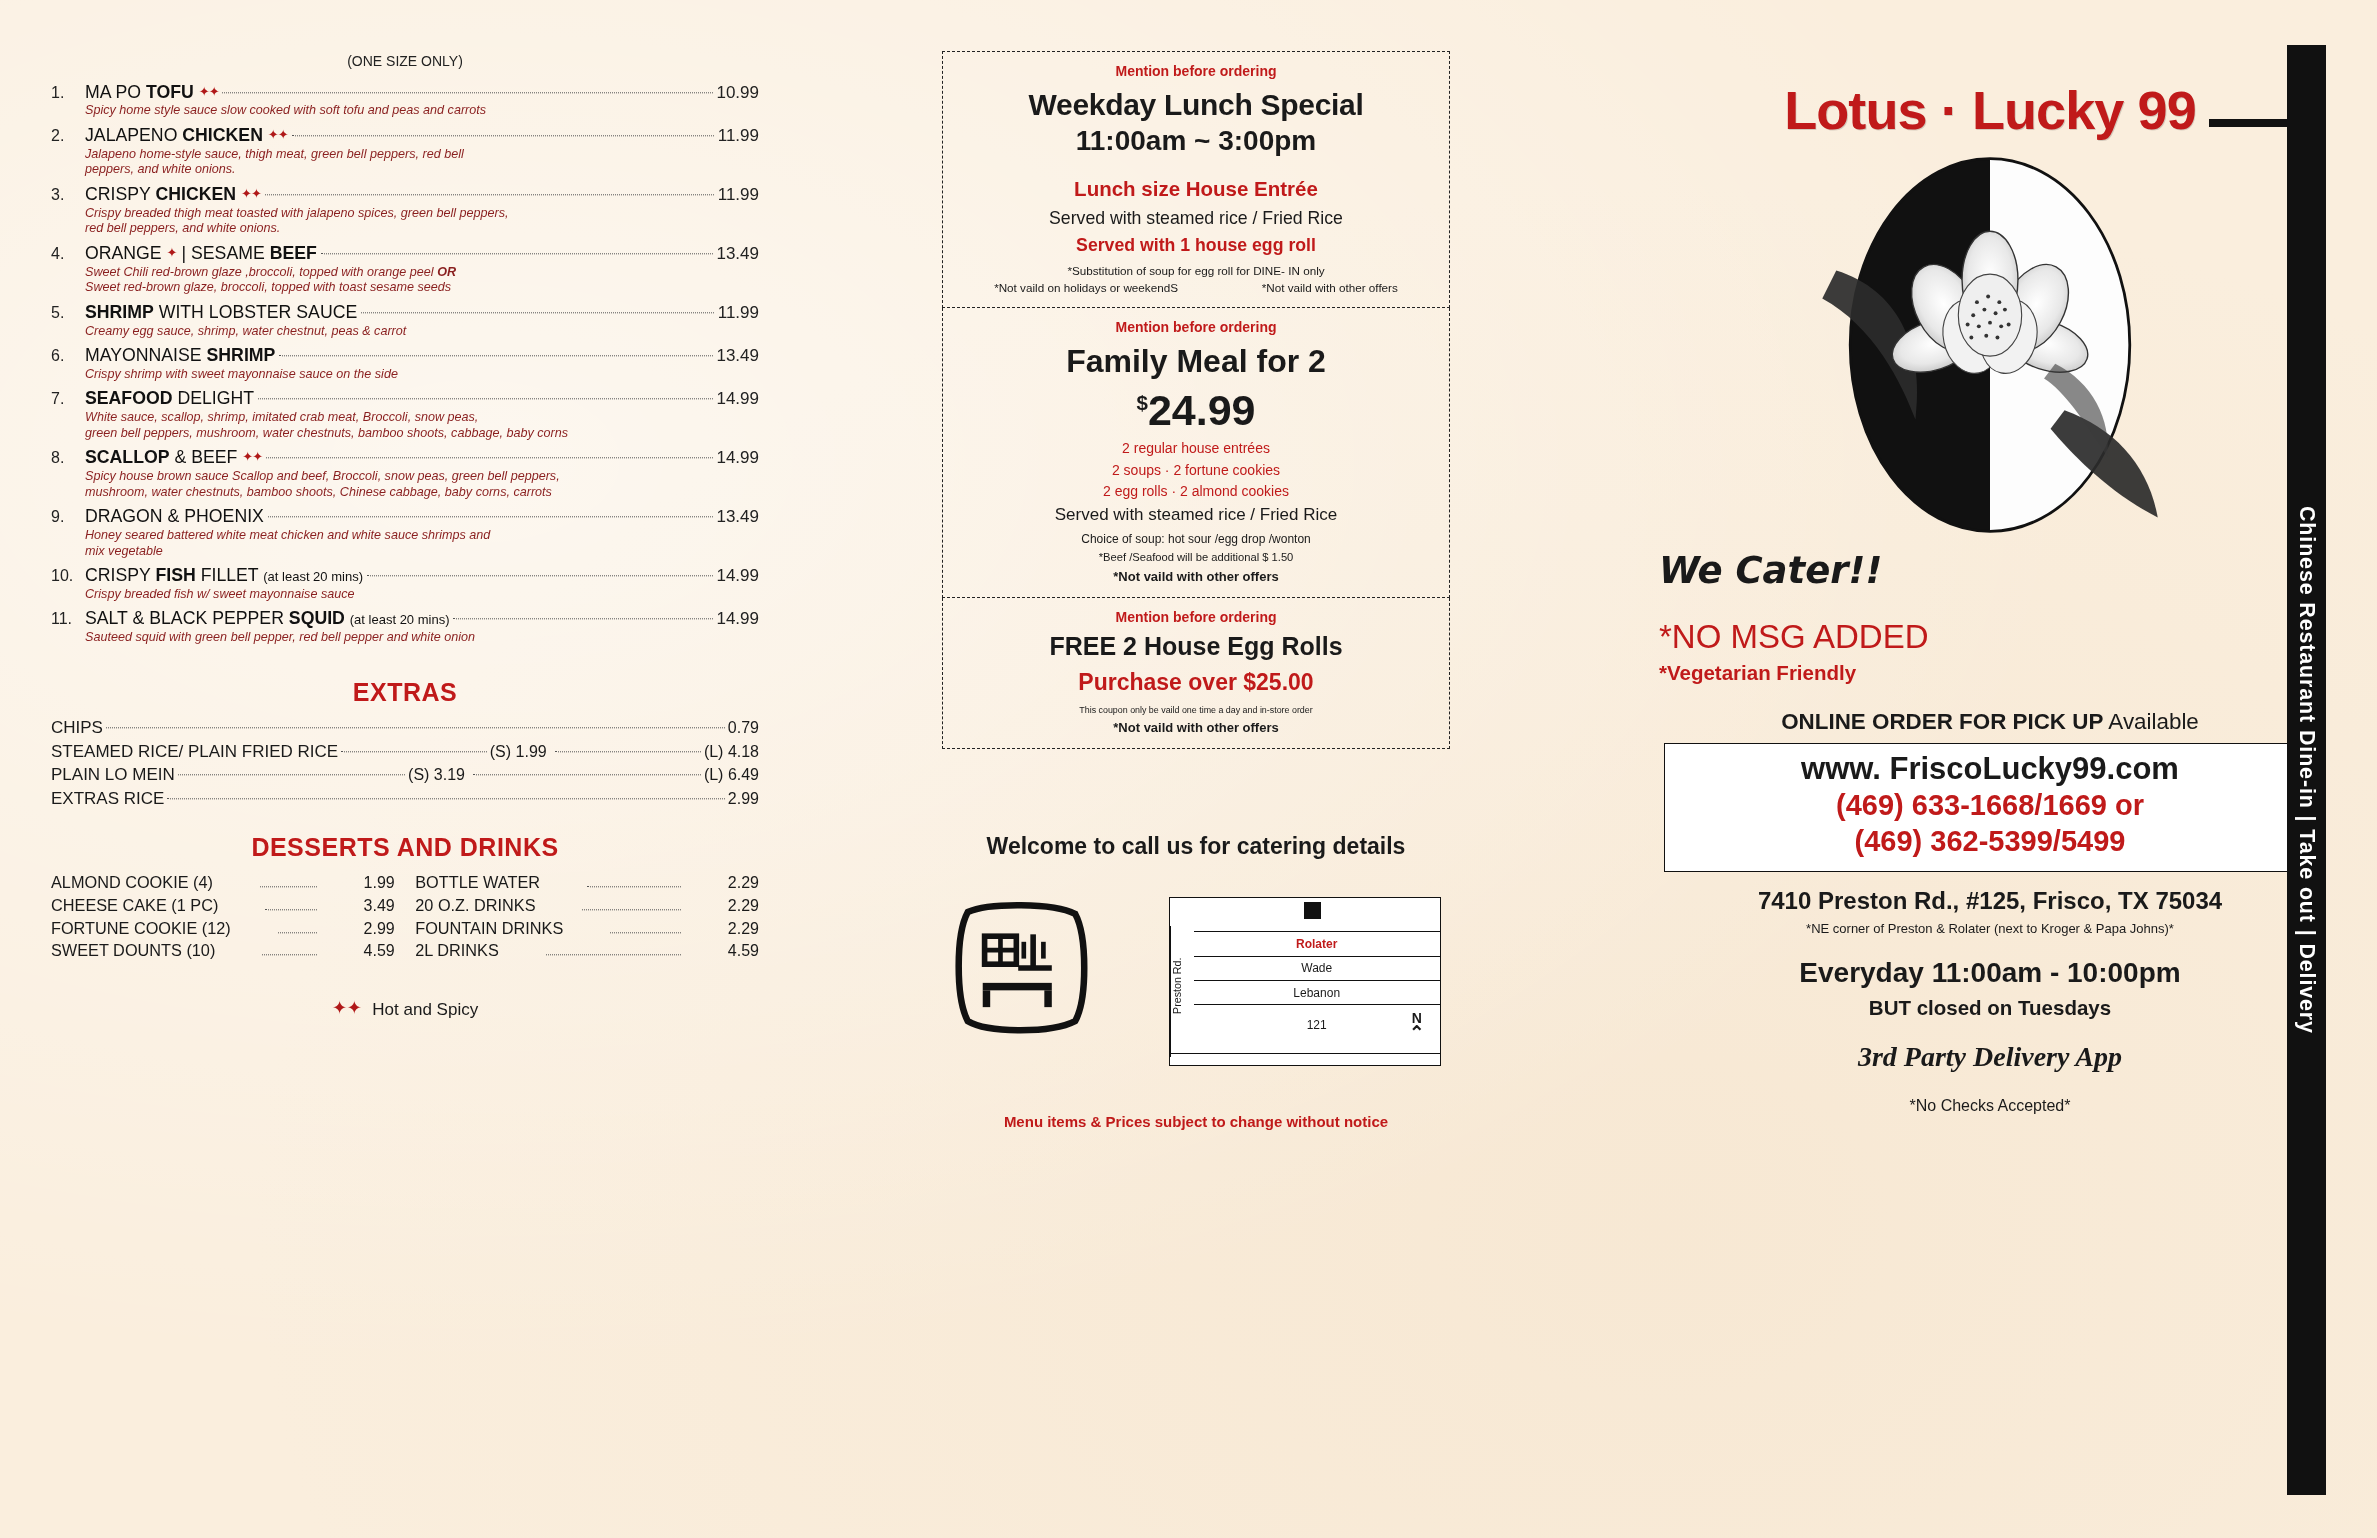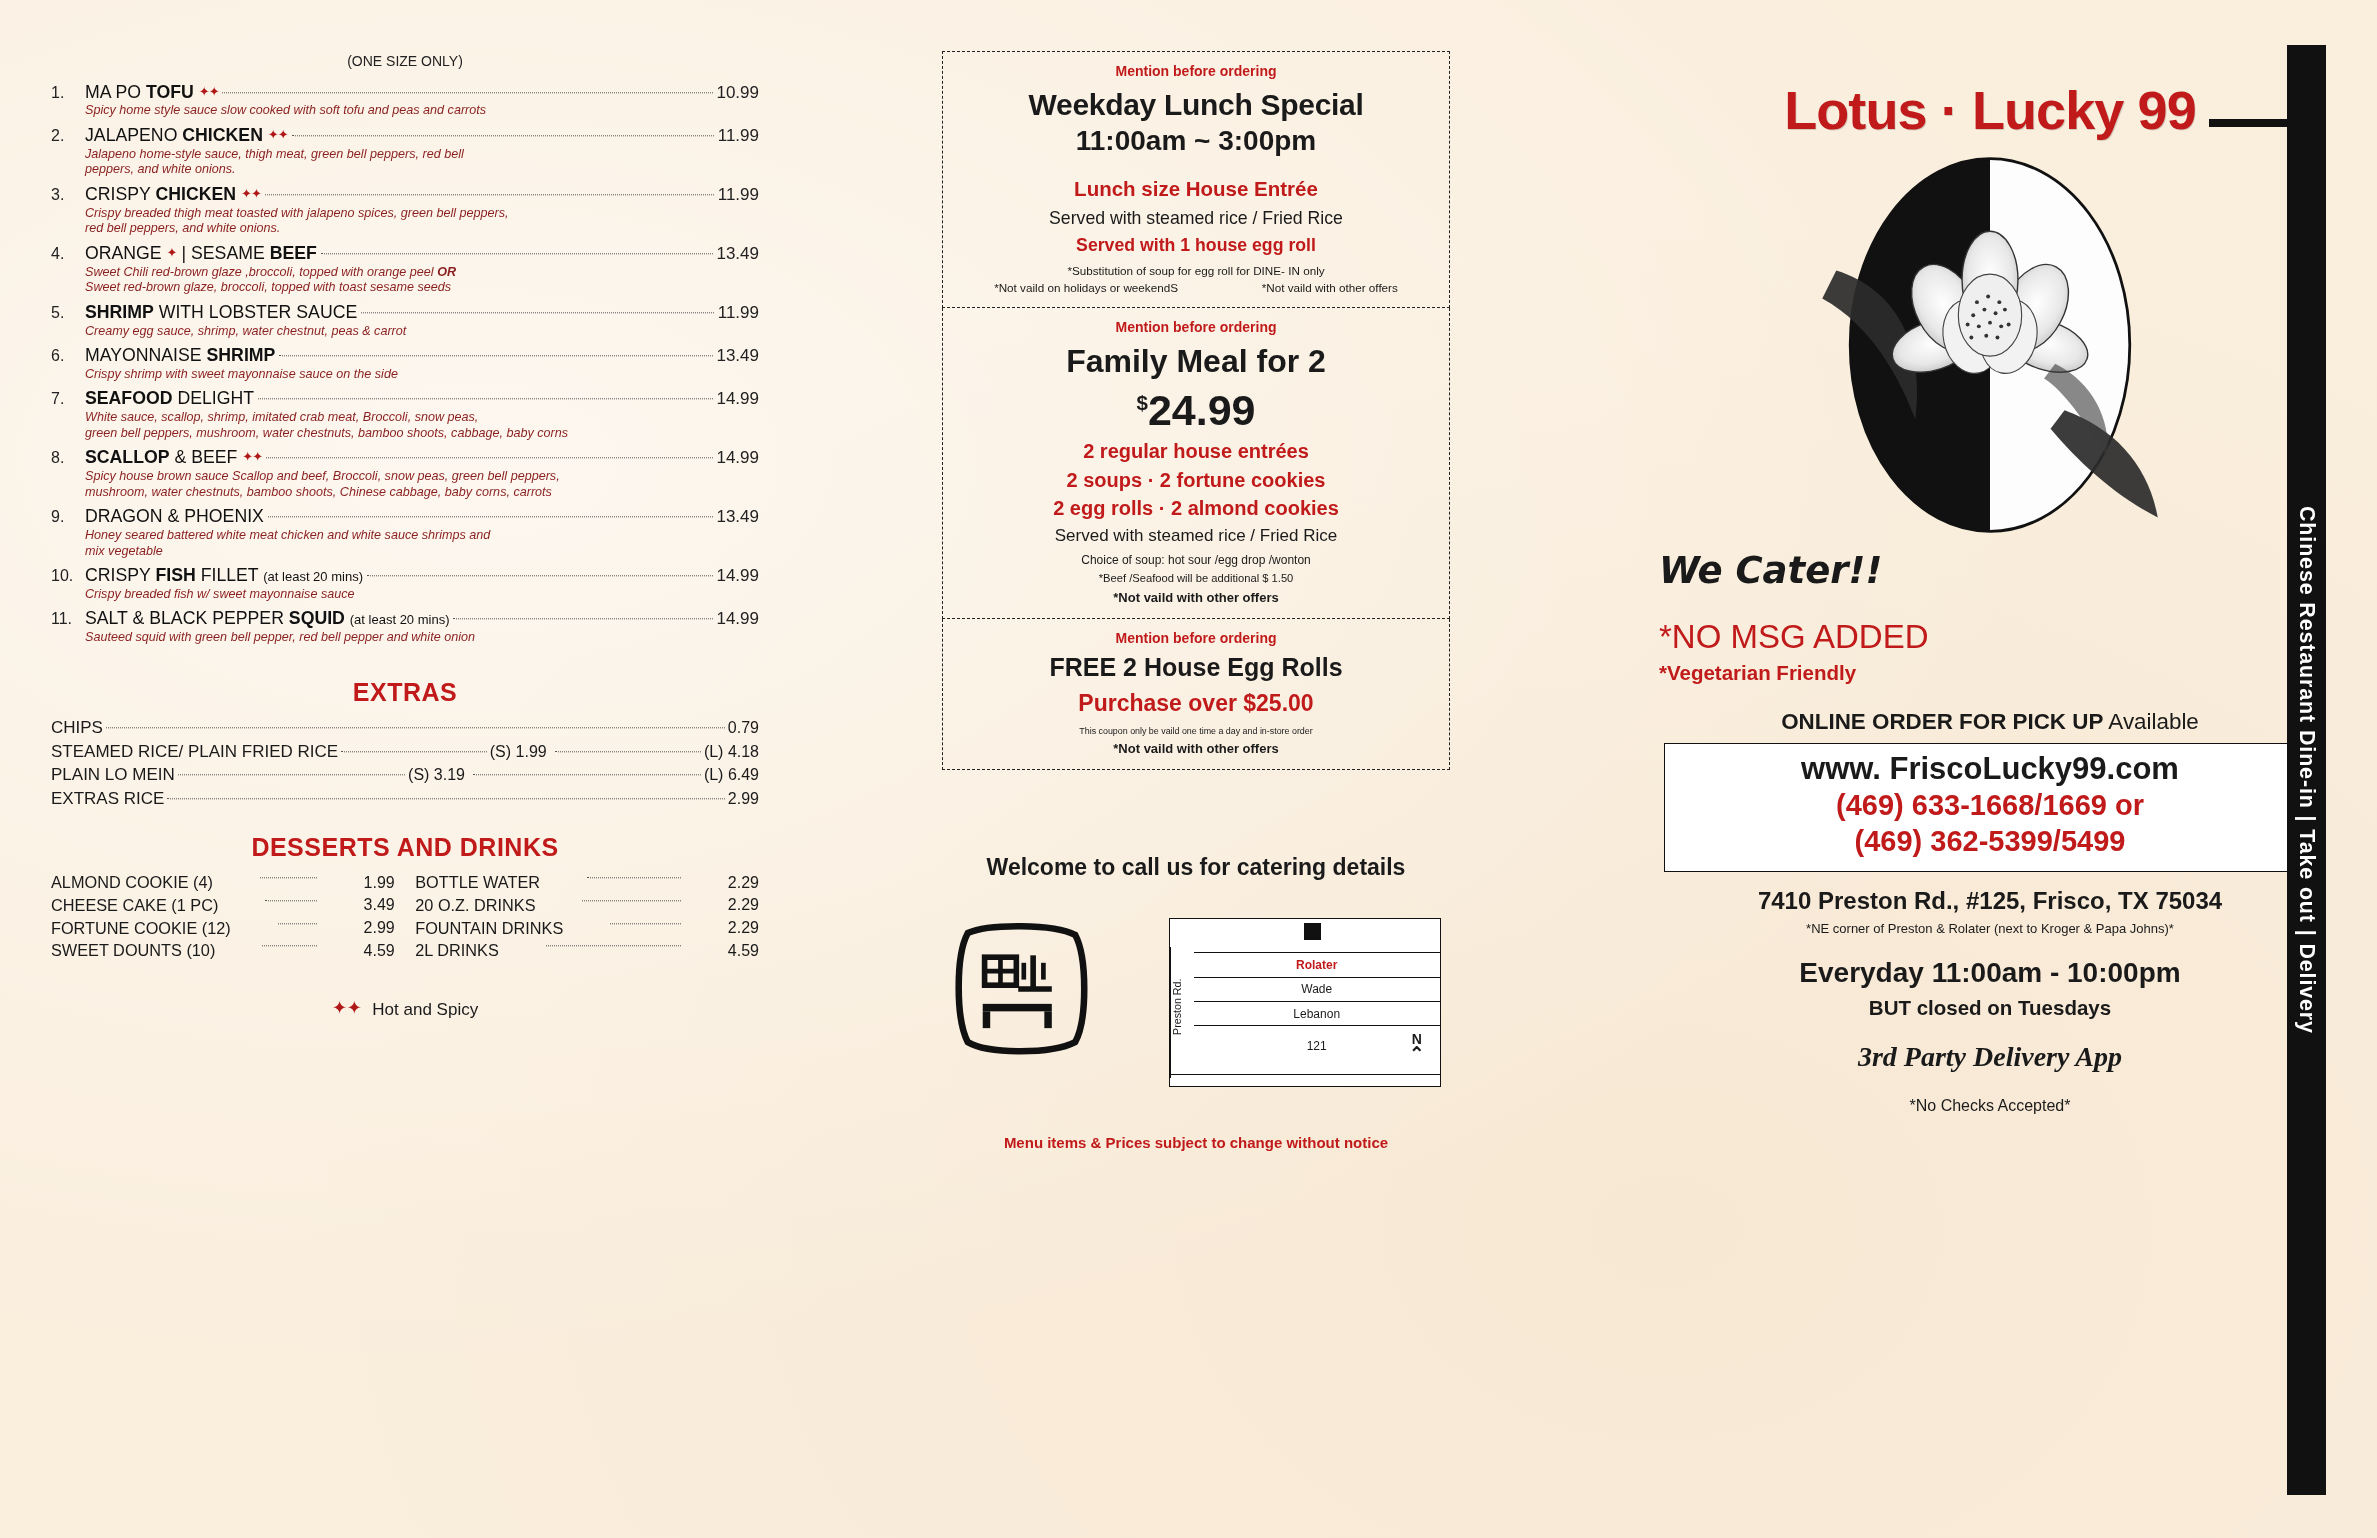--- a/index.html
+++ b/index.html
@@ -117,21 +117,21 @@
   .ex-mid { white-space: nowrap; font-size: 16px; margin-right: 5.6px;}
 
   .desserts { margin-top: 24px; }
   .dd-grid {
     margin-top: 11.2px;
     display: grid;
     grid-template-columns: 1fr 1fr;
     column-gap: 20.5px;
     row-gap: 3.7px;
   }
-  .dd-item { display: flex; align-items: center; font-size: 16.3px; gap: 44px; }
+  .dd-item { display: flex; align-items: flex-end; font-size: 16.3px; gap: 44px; }
   .dd-name { white-space: nowrap; }
   .dd-dots { flex: 1 1 auto; border-bottom: 1.9px dotted #555; transform: translateY(-4.7px); margin: 0 2.8px; }
   .dd-price { white-space: nowrap; font-size: 16px; }
 
   .legend {
     margin-top: 39px;
     display: flex;
     justify-content: center;
     align-items: center;
     gap: 11.2px;
@@ -202,22 +202,22 @@
     margin-top: 1.9px;
   }
   .price-big {
     font-size: 43px;
     font-weight: bold;
     margin-top: 5.6px;
   }
   .price-big sup { font-size: 20.5px; vertical-align: super; }
   .fam-line {
     color: #c01a1a;
-    font-weight: bold;
-    font-size: 20px;
+    font-weight: normal;
+    font-size: 14px;
     margin-top: 5.6px;
   }
   .fam-serve { font-size: 17px; margin-top: 5.6px; }
   .fam-small { font-size: 12px; margin-top: 7.5px; }
   .fam-small2 { font-size: 11.2px; margin-top: 4.7px; }
   .fam-small3 { font-size: 13px; margin-top: 5.6px; font-weight: bold; }
 
   .egg-title { font-size: 25px; font-weight: bold; margin-top: 1.9px; }
   .egg-sub { color: #c01a1a; font-weight: bold; font-size: 23px; margin-top: 7.5px; }
   .egg-fine { font-size: 8.9px; margin-top: 9.3px; }

